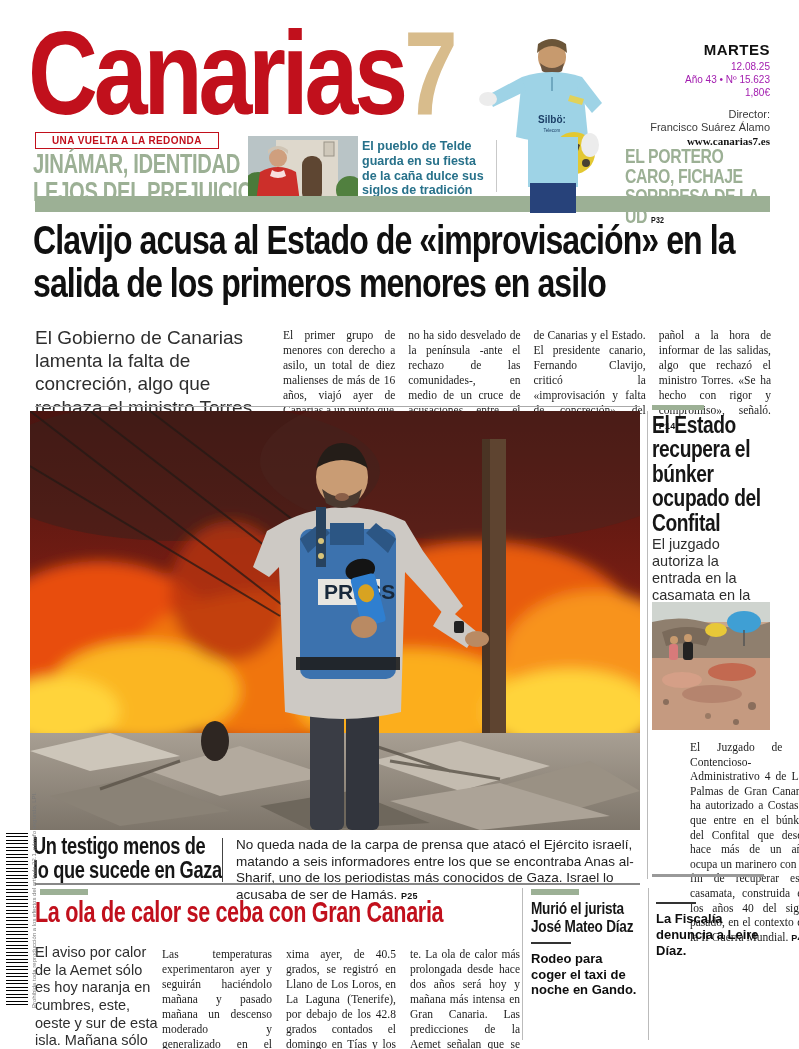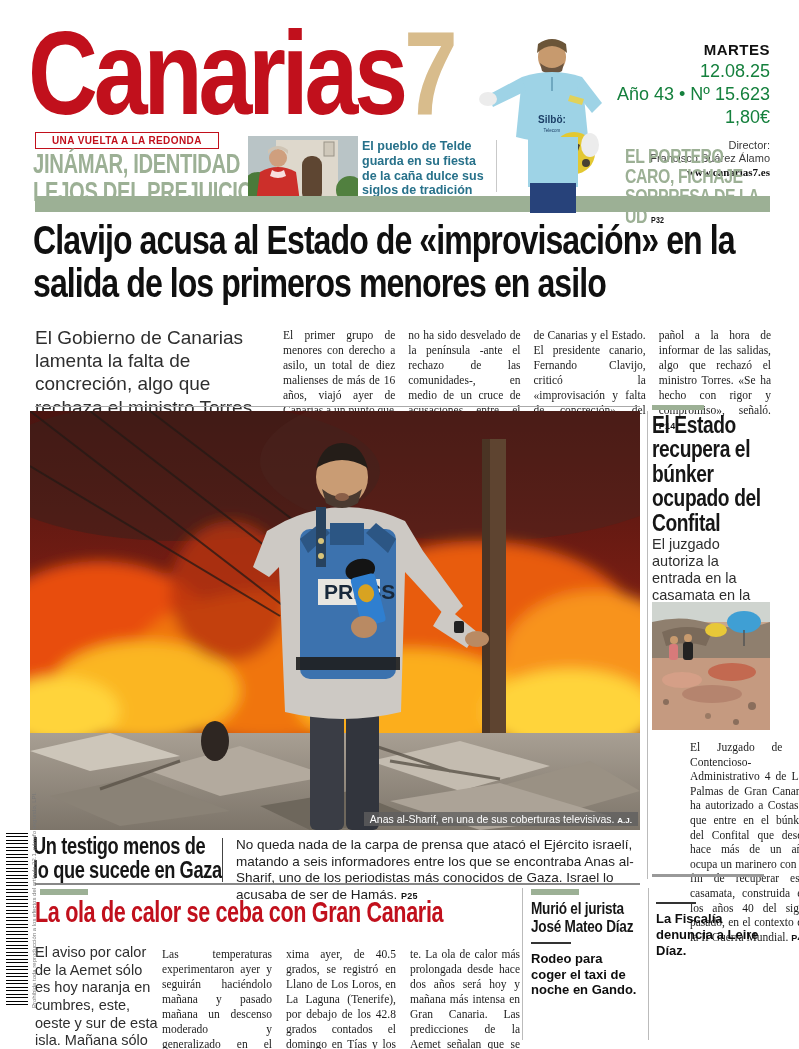--- a/index.html
+++ b/index.html
@@ -6,21 +6,21 @@
   .page{position:relative;width:799px;height:1049px;background:#ffffff;margin:0 auto;
         overflow:hidden;font-family:"Liberation Sans",sans-serif;color:#161616;}
   .abs{position:absolute;}
   
   .logo{left:28px;top:14px;font-size:118px;font-weight:bold;letter-spacing:-5px;
         line-height:1;transform:scaleX(.82);transform-origin:0 0;white-space:nowrap;z-index:1;}
   .logo .c7red{color:#c1101c;}
   .logo .c7gold{color:#d8bc8c;}
   .dateblock{right:29px;top:40px;text-align:right;line-height:1.3;margin-left:40px;}
   .dateblock .wd{font-weight:bold;font-size:15px;letter-spacing:.5px;color:#111;}
-  .dateblock .dt{font-size:18px;color:#15803d;}
+  .dateblock .dt{font-size:10px;color:#a21caf;}
   .dateblock .dir{margin-top:9px;font-size:11px;color:#3a3a3a;line-height:1.25;}
   .dateblock .web{font-weight:bold;font-size:11px;color:#111;font-family:Liberation Serif, serif;}
   
   .cond{font-weight:bold;transform-origin:0 0;line-height:1.02;letter-spacing:-.5px;}
   .kicker{left:35px;top:132px;border:1.5px solid #c1101c;color:#c1101c;font-size:10px;
           font-weight:bold;padding:2px 16px;letter-spacing:.4px;background:#fff;}
   .h-sage{color:#9cb095;}
   .jinamar{left:33px;top:151px;width:310px;font-size:27px;transform:scaleX(.75);}
   .telde{left:362px;top:139px;width:130px;font-size:12.5px;font-weight:bold;color:#27718a;line-height:1.18;}
   .portero{left:625px;top:146px;width:190px;font-size:20px;transform:scaleX(.79);line-height:1.0;}
@@ -218,24 +218,20 @@
           <rect x="326" y="164" width="25" height="50" rx="4" fill="#2f7fd0"></rect>
           <ellipse cx="338" cy="182" rx="8" ry="9" fill="#d8a321"></ellipse>
         </g>
         <ellipse cx="334" cy="216" rx="13" ry="11" fill="#b98a63"></ellipse>
         <ellipse cx="312" cy="66" rx="26" ry="29" fill="#c99c74"></ellipse>
         <path d="M286,58 q6,-26 26,-26 q20,0 26,26 l-2,-2 q-24,-14 -48,0 z" fill="#241d18"></path>
         <path d="M292,78 q20,16 40,0 l-4,14 q-16,10 -32,0 z" fill="#4a3a30"></path>
         <ellipse cx="312" cy="86" rx="7" ry="4" fill="#8a5f48"></ellipse>
       </g>
     </svg>
-    <div class="abs caption">
-      <span>Anas al-Sharif, en una de sus coberturas televisivas.</span>
-      <span class="cr">A.J.</span>
-    </div>
   </div>
 
   <div class="abs vline" style="left:647px;top:411px;height:468px;background:#bbb;"></div>
   <div class="abs gbar" style="left:652px;top:405px;width:52px;height:5px;"></div>
   <div class="abs cond bunkh">El Estado recupera el búnker ocupado del Confital</div>
   <div class="abs bunkdeck">El juzgado autoriza la entrada en la casamata en la que vive un marinero</div>
 
   <svg class="abs" style="left:652px;top:602px;" width="118" height="128" viewBox="0 0 118 128">
     <rect width="118" height="128" fill="#c9a78e"></rect>
     <rect width="118" height="20" fill="#cfd4cf"></rect>

